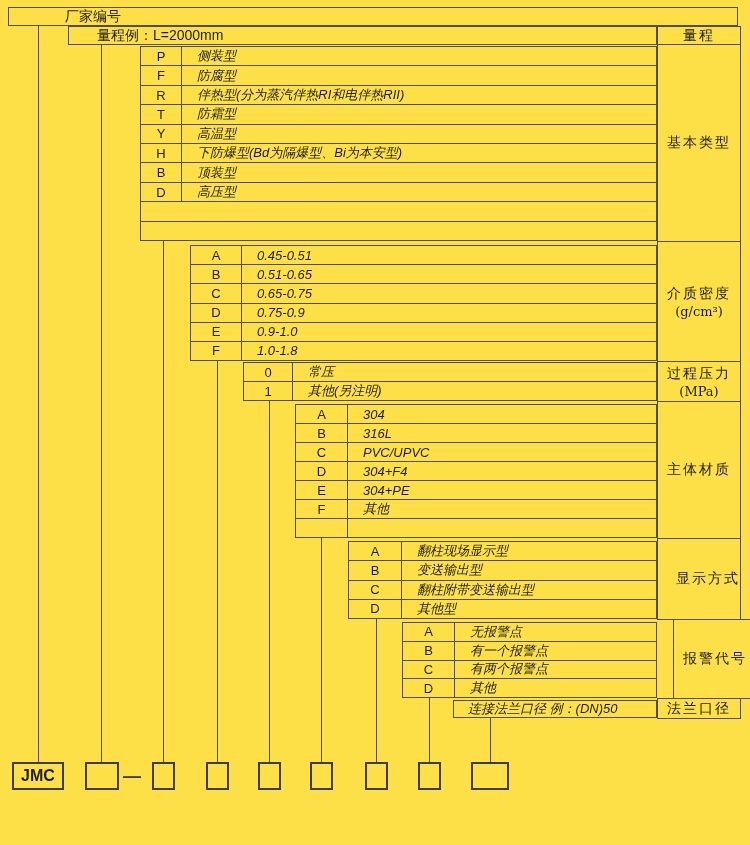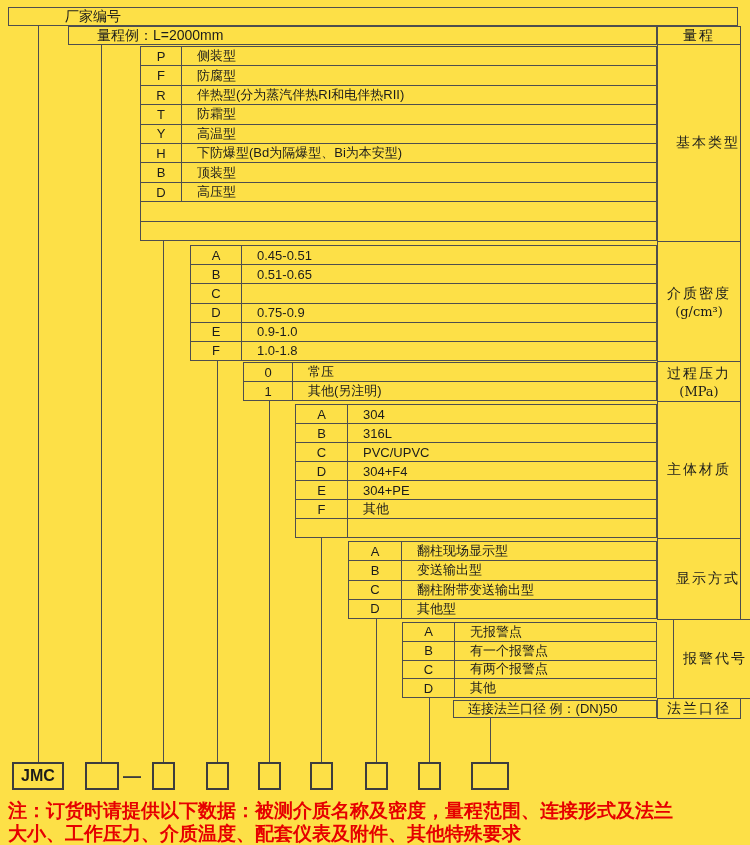--- a/index.html
+++ b/index.html
@@ -18,21 +18,21 @@
   
   .hrow{position:absolute;border:1px solid var(--ln);display:flex;align-items:center;font-size:14px;background:transparent;}
   .factory{left:8px;top:7px;width:730px;height:19px;padding-left:56px;}
   .range-row{left:68px;top:26px;width:589px;height:19px;padding-left:28px;}
 
   
   .section{position:absolute;border:1px solid var(--ln);display:flex;flex-direction:column;}
   .section .row{flex:1;display:flex;border-bottom:1px solid var(--ln);min-height:0;}
   .section .row:last-child{border-bottom:none;}
   .section .key{border-right:1px solid var(--ln);display:flex;align-items:center;justify-content:center;font-size:13px;}
-  .section .val{flex:1;display:flex;align-items:center;padding-left:15px;font-size:13px;white-space:nowrap;}
+  .section .val{flex:1;display:flex;align-items:center;padding-left:15px;font-size:13px;white-space:nowrap;font-style:italic;}
   .sec-basic{left:140px;top:46px;width:517px;height:195px;}
   .sec-basic .key{width:41px;}
   .sec-density{left:190px;top:245px;width:467px;height:116px;}
   .sec-density .key{width:51px;}
   .sec-pressure{left:243px;top:362px;width:414px;height:39px;}
   .sec-pressure .key{width:49px;}
   .sec-material{left:295px;top:404px;width:362px;height:134px;}
   .sec-material .key{width:52px;}
   .sec-display{left:348px;top:541px;width:309px;height:78px;}
   .sec-display .key{width:53px;}
@@ -41,21 +41,21 @@
   .sec-flange{left:453px;top:700px;width:204px;height:18px;}
   .sec-flange .val{padding-left:14px;}
 
   
   .cat{position:absolute;left:657px;width:84px;border:1px solid var(--ln);
        display:flex;flex-direction:column;align-items:center;justify-content:center;
        font-family:"DejaVu Serif","Liberation Serif",serif;font-size:14px;text-align:center;}
   .cat .nm{letter-spacing:2px;}
   .cat .unit{letter-spacing:0;font-size:13px;margin-top:1px;}
   .cat-range{top:26px;height:19px;}
-  .cat-basic{top:44px;height:198px;align-items:flex-end;}
+  .cat-basic{top:44px;height:198px;}
   .cat-density{top:241px;height:121px;}
   .cat-pressure{top:361px;height:41px;}
   .cat-material{top:401px;height:138px;}
   .cat-display{top:538px;height:82px;align-items:flex-end;}
   .cat-alarm{top:619px;height:80px;margin-left:16px;}
   .cat-flange{top:698px;height:21px;}
 
   
   .conn{position:absolute;width:1px;background:var(--ln);}
 
@@ -133,20 +133,21 @@
     <div class="row">
         <div class="key">A</div>
         <div class="val">0.45-0.51</div>
       </div>
     <div class="row">
         <div class="key">B</div>
         <div class="val">0.51-0.65</div>
       </div>
     <div class="row">
         <div class="key">C</div>
+        <div class="val">0.65-0.75</div>
       </div>
     <div class="row">
         <div class="key">D</div>
         <div class="val">0.75-0.9</div>
       </div>
     <div class="row">
         <div class="key">E</div>
         <div class="val">0.9-1.0</div>
       </div>
     <div class="row">
@@ -284,18 +285,14 @@
   <div class="cbox cbox-2"></div>
   <div class="dash">—</div>
   <div class="cbox cbox-3"></div>
   <div class="cbox cbox-4"></div>
   <div class="cbox cbox-5"></div>
   <div class="cbox cbox-6"></div>
   <div class="cbox cbox-7"></div>
   <div class="cbox cbox-8"></div>
   <div class="cbox cbox-9"></div>
 
-  <div class="note">
-    <div>注：订货时请提供以下数据：被测介质名称及密度，量程范围、连接形式及法兰</div>
-    <div>大小、工作压力、介质温度、配套仪表及附件、其他特殊要求</div>
-  </div>
 
 </div>
 
 </body></html>

